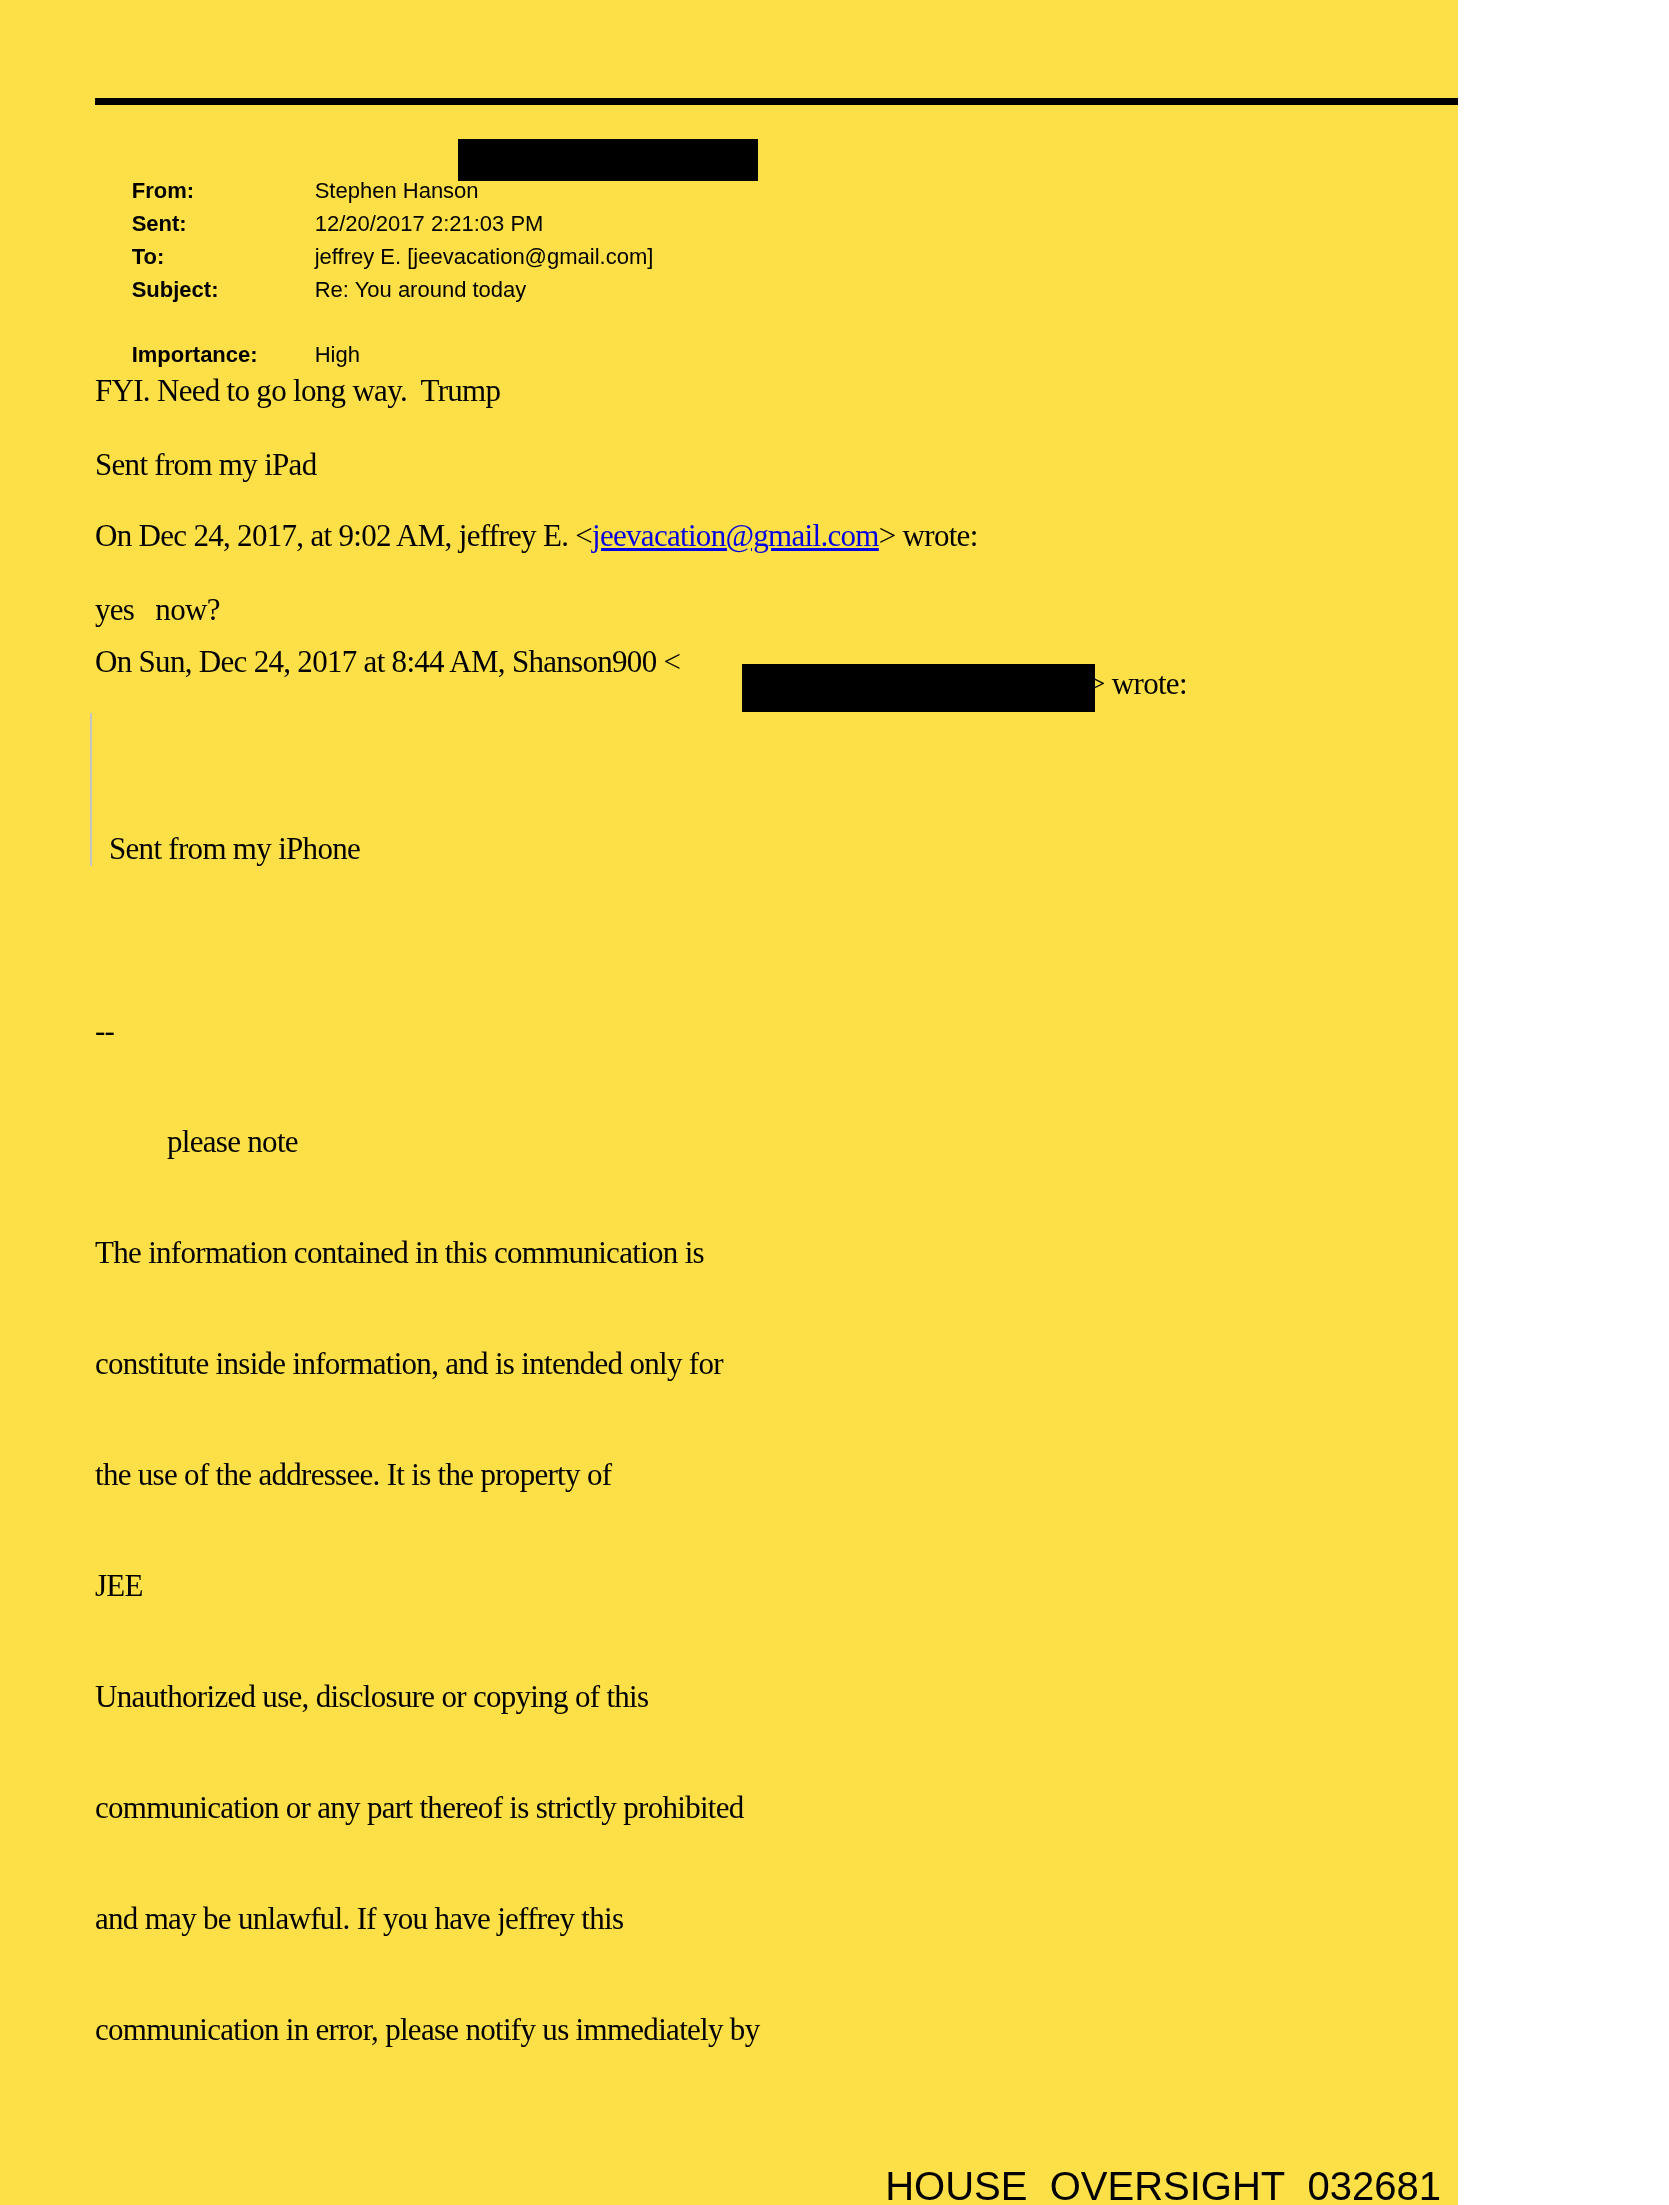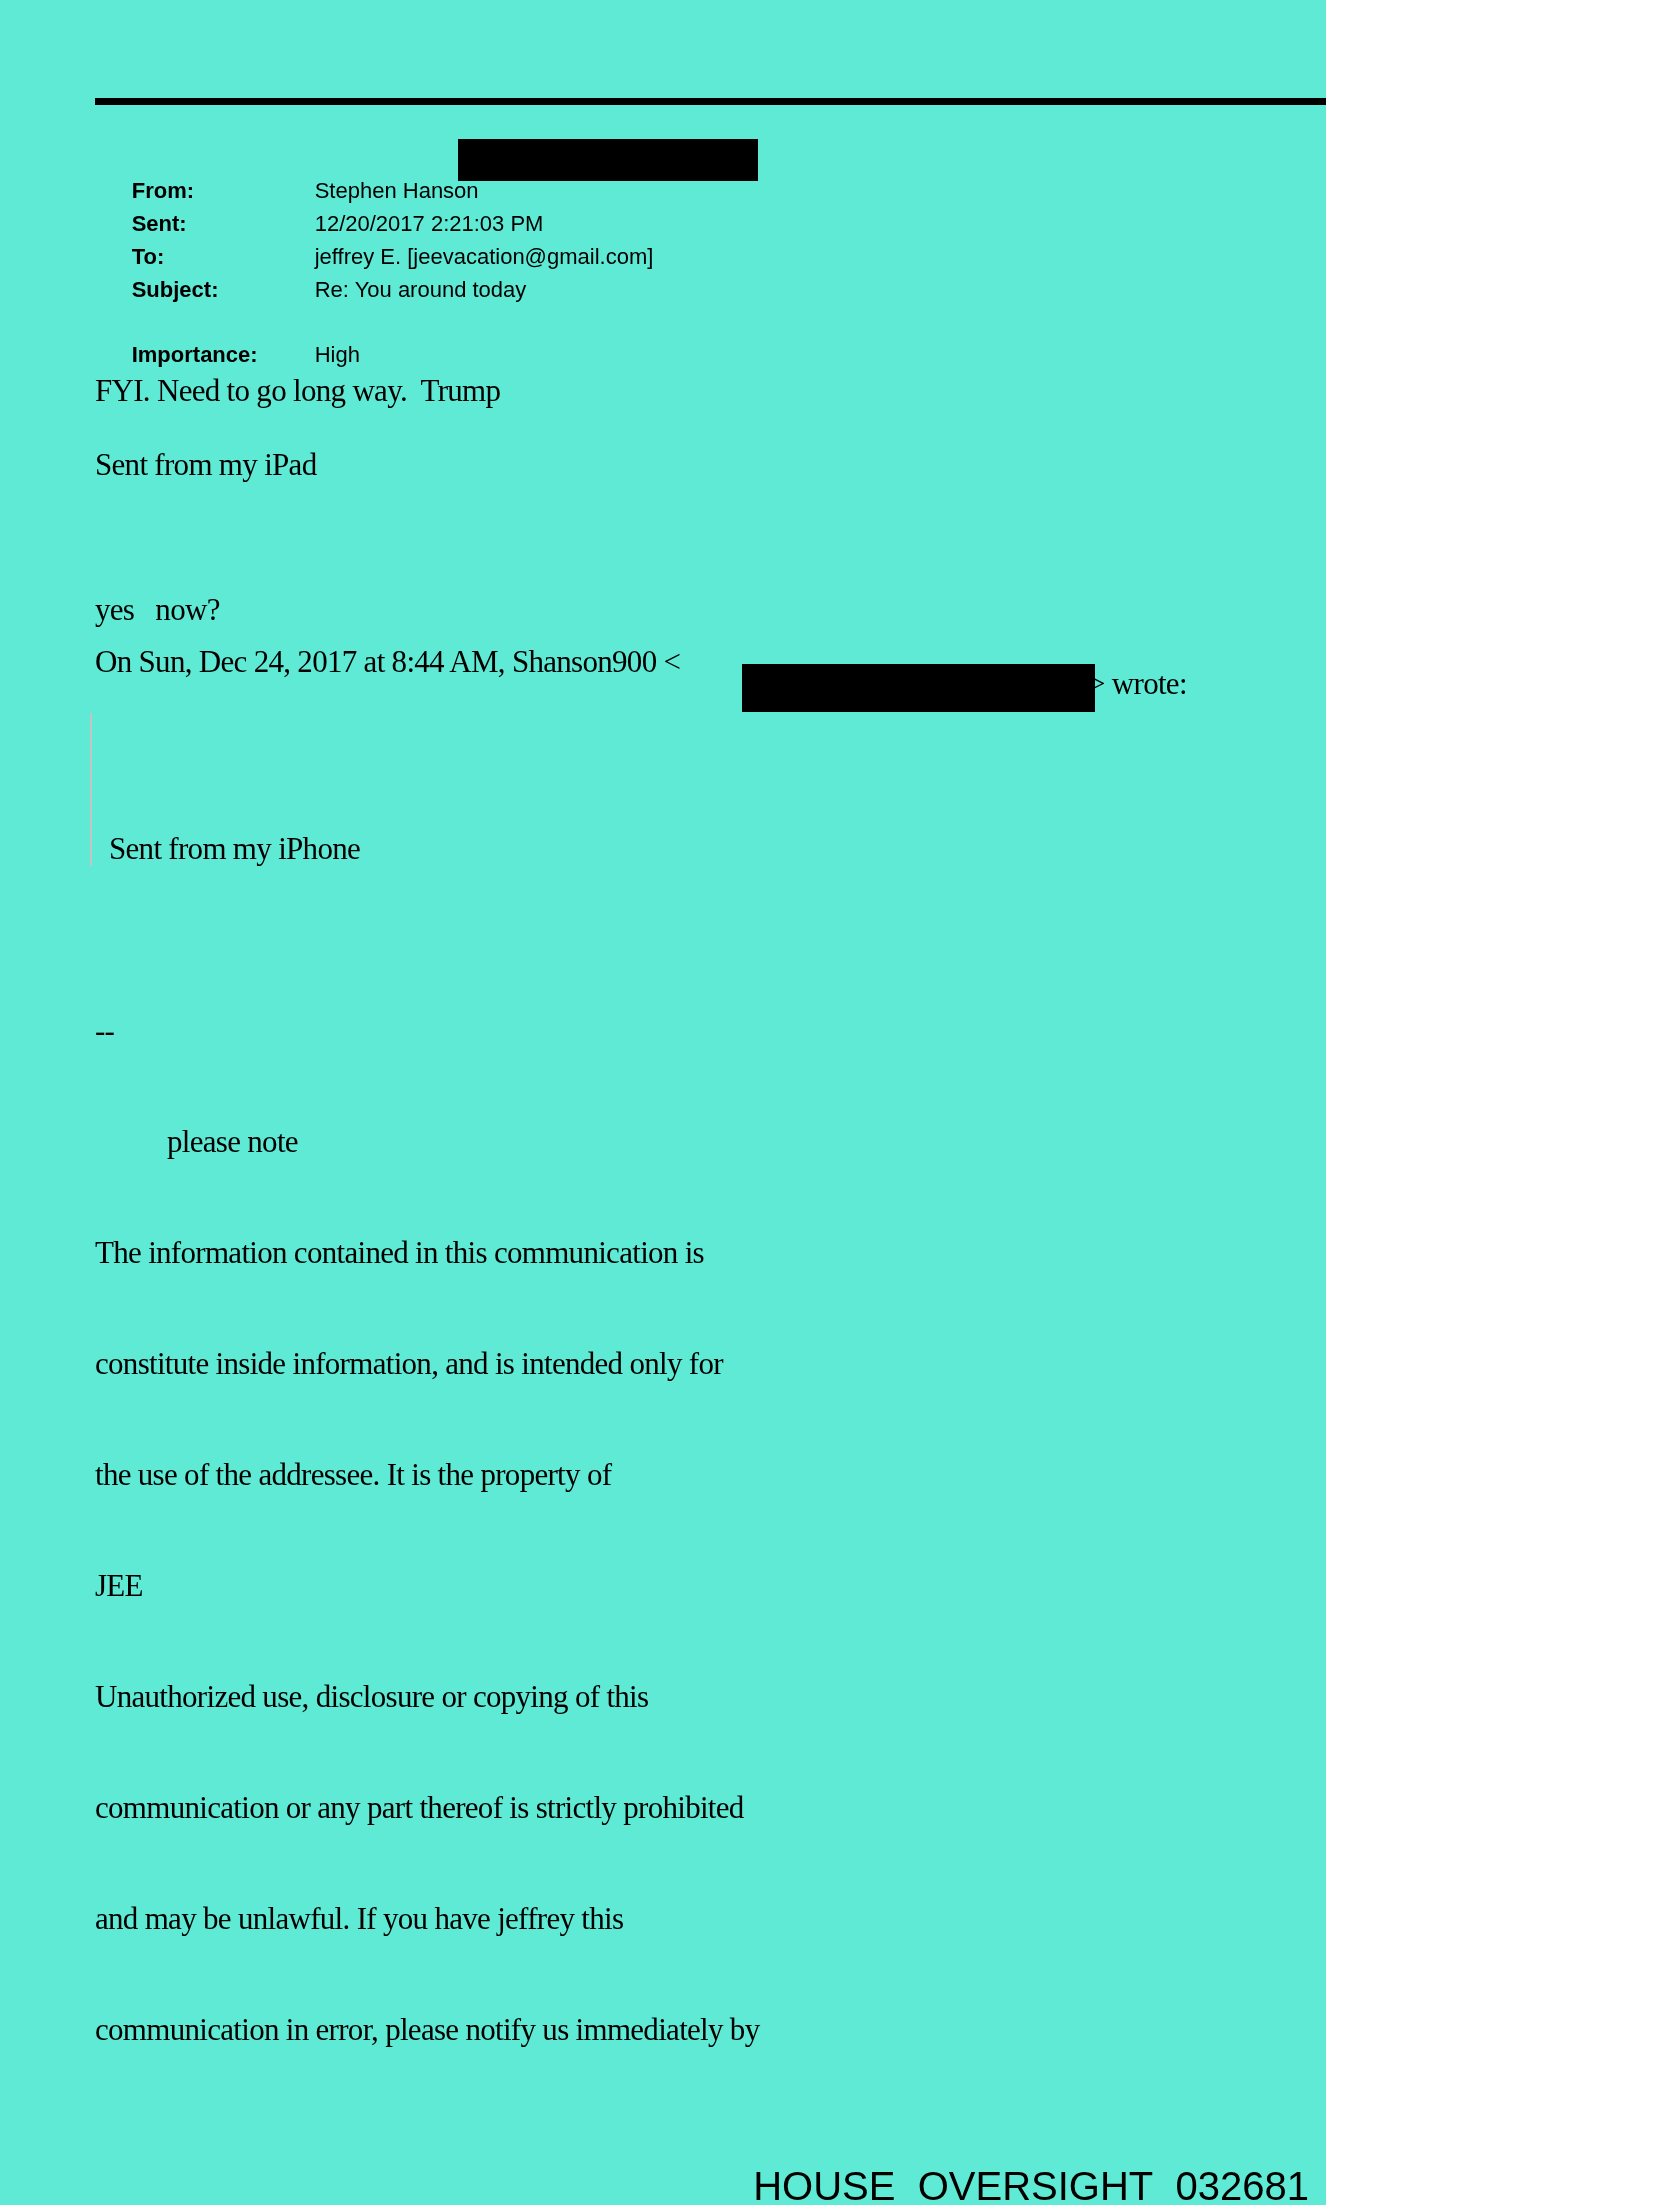--- a/index.html
+++ b/index.html
@@ -1,20 +1,20 @@
 <!DOCTYPE html>
 <html style="font-size:10.5px"><head>
 <meta charset="utf-8">
 <style>
   html, body { margin: 0; padding: 0; background: #ffffff; }
   .page {
     position: relative;
-    width: 1326px;
+    width: 1458px;
     height: 2205px;
-    background: #5eead4;
+    background: #fde047;
     overflow: hidden;
     color: #000000;
   }
   .abs { position: absolute; }
 
   
   .top-rule {
     left: 95px; top: 98px;
     width: 1506px; height: 7.2px;
     background: #000000;
@@ -114,20 +114,21 @@
       <span class="hdr-label">Importance:</span><span>High</span>
     </div>
   </div>
 
   <div class="abs redaction redaction-from"></div>
 
   <div class="abs body-text p-fyi">FYI. Need to go long way.  Trump</div>
 
   <div class="abs body-text p-ipad">Sent from my iPad</div>
 
+  <div class="abs body-text p-ondec"><span>On Dec 24, 2017, at 9:02 AM, jeffrey E. &lt;</span><span class="email-link">jeevacation@gmail.com</span><span>&gt; wrote:</span></div>
 
   <div class="abs body-text p-yesnow">yes   now?</div>
 
   <div class="abs body-text p-onsun">On Sun, Dec 24, 2017 at 8:44 AM, Shanson900 &lt;</div>
   <div class="abs body-text p-wrote">&gt; wrote:</div>
   <div class="abs redaction redaction-sun"></div>
 
   <div class="abs quote-bar"></div>
   <div class="abs body-text p-iphone">Sent from my iPhone</div>
 

